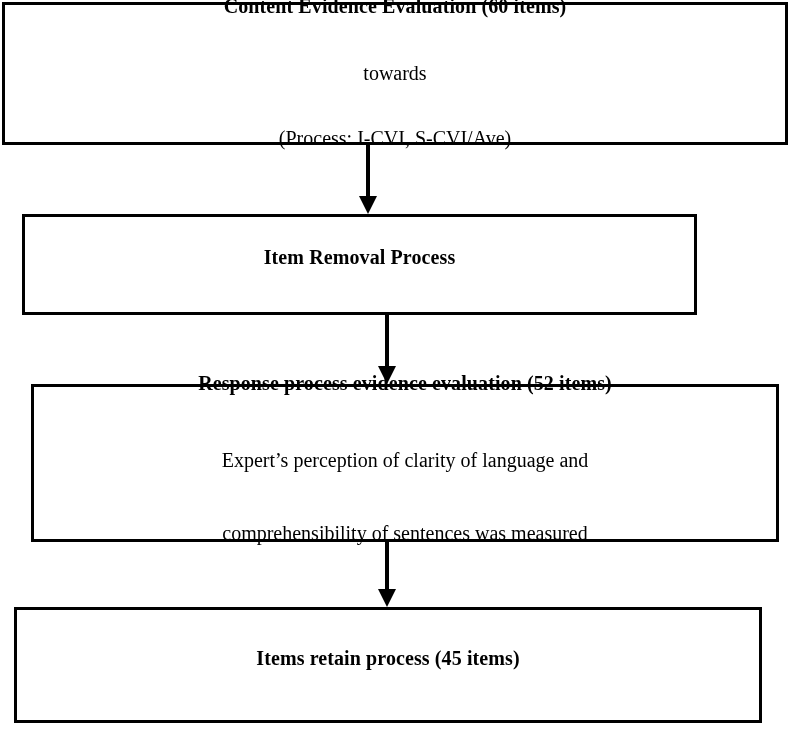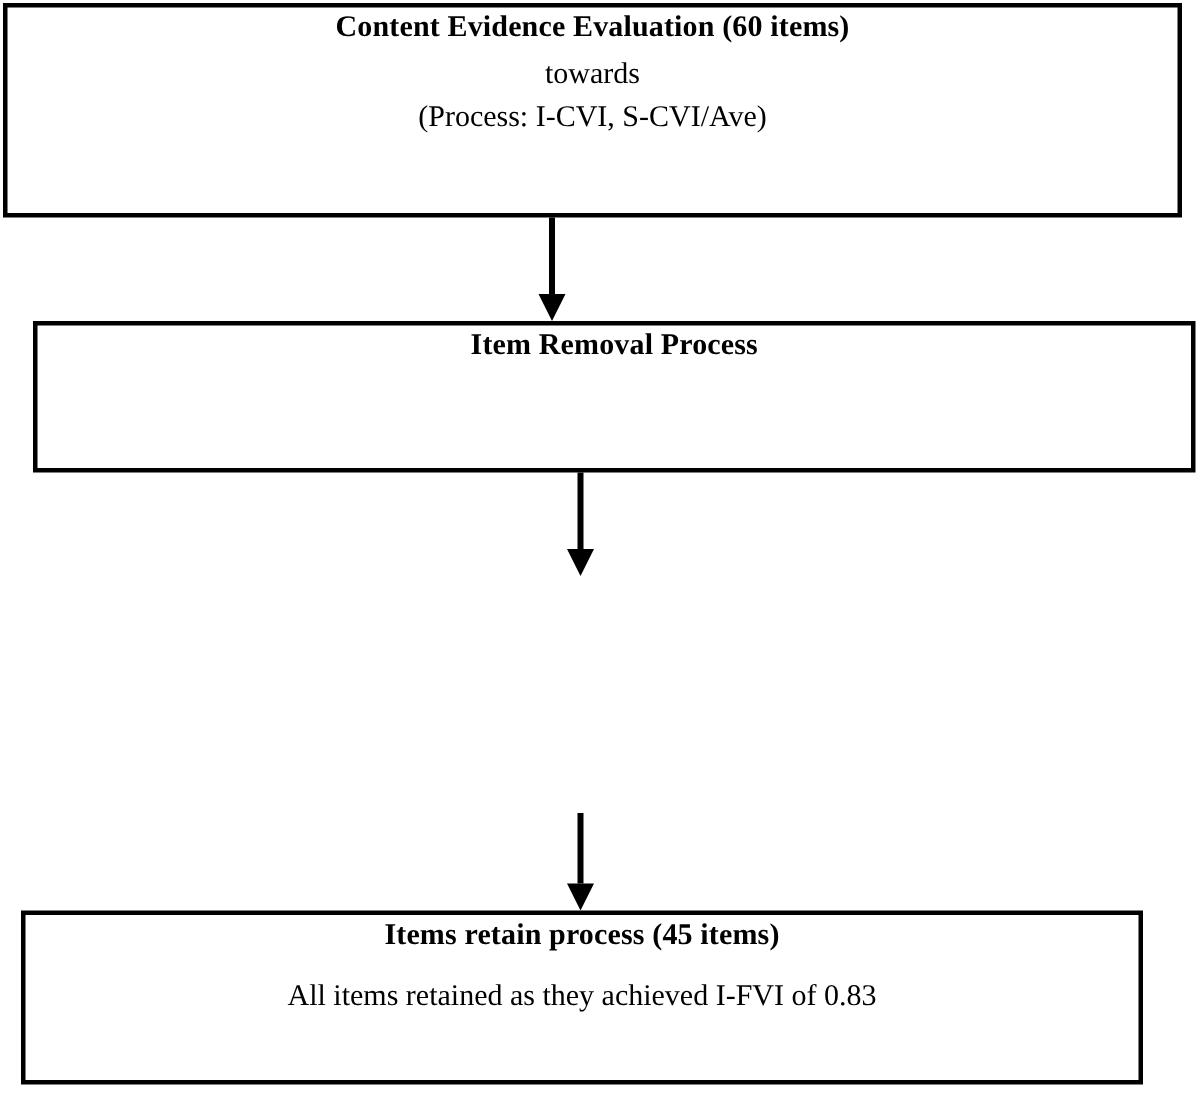--- a/index.html
+++ b/index.html
@@ -20,22 +20,23 @@
     overflow: hidden;
   }
   .flow-box {
     position: absolute;
     box-sizing: border-box;
     border: 3px solid #000000;
     background: #ffffff;
     display: flex;
     flex-direction: column;
     align-items: center;
-    justify-content: flex-start;
+    justify-content: center;
     text-align: center;
+    gap: 36px;
   }
   .box-title {
     font-weight: bold;
     font-size: 20px;
     line-height: 1.35;
     letter-spacing: 0.1px;
     white-space: nowrap;
   }
   .box-line {
     font-weight: normal;
@@ -84,33 +85,37 @@
     <div class="box-title">Content Evidence Evaluation (60 items)</div>
     <div class="box-line">towards</div>
     <div class="box-line">(Process: I-CVI, S-CVI/Ave)</div>
   </div>
 
   <div class="arrow" id="arrow-1" style="left:366px; top:145px; width:4px; height:69px;">
     <div class="arrow-shaft" style="height:51px;"></div>
     <div class="arrow-head" style="top:51px;"></div>
   </div>
 
-  <div class="flow-box" id="box-item-removal" style="left:22px; top:214px; width:775px; height:101px;">
+  <div class="flow-box" id="box-item-removal" style="left:22px; top:214px; width:675px; height:101px;">
     <div class="box-title">Item Removal Process</div>
   </div>
 
   <div class="arrow" id="arrow-2" style="left:385px; top:315px; width:4px; height:69px;">
     <div class="arrow-shaft" style="height:51px;"></div>
     <div class="arrow-head" style="top:51px;"></div>
   </div>
 
+  <div class="flow-box" id="box-response-process" style="left:31px; top:384px; width:748px; height:158px;">
+    <div class="box-title">Response process evidence evaluation (52 items)</div>
+    <div class="box-line">Expert’s perception of clarity of language and</div>
+    <div class="box-line">comprehensibility of sentences was measured</div>
+  </div>
 
   <div class="arrow" id="arrow-3" style="left:385px; top:542px; width:4px; height:65px;">
     <div class="arrow-shaft" style="height:47px;"></div>
     <div class="arrow-head" style="top:47px;"></div>
   </div>
 
   <div class="flow-box" id="box-items-retain" style="left:14px; top:607px; width:748px; height:116px;">
     <div class="box-title">Items retain process (45 items)</div>
-    <div class="box-line">All items retained as they achieved I-FVI of 0.83</div>
   </div>
 
 </div>
 
 </body></html>

